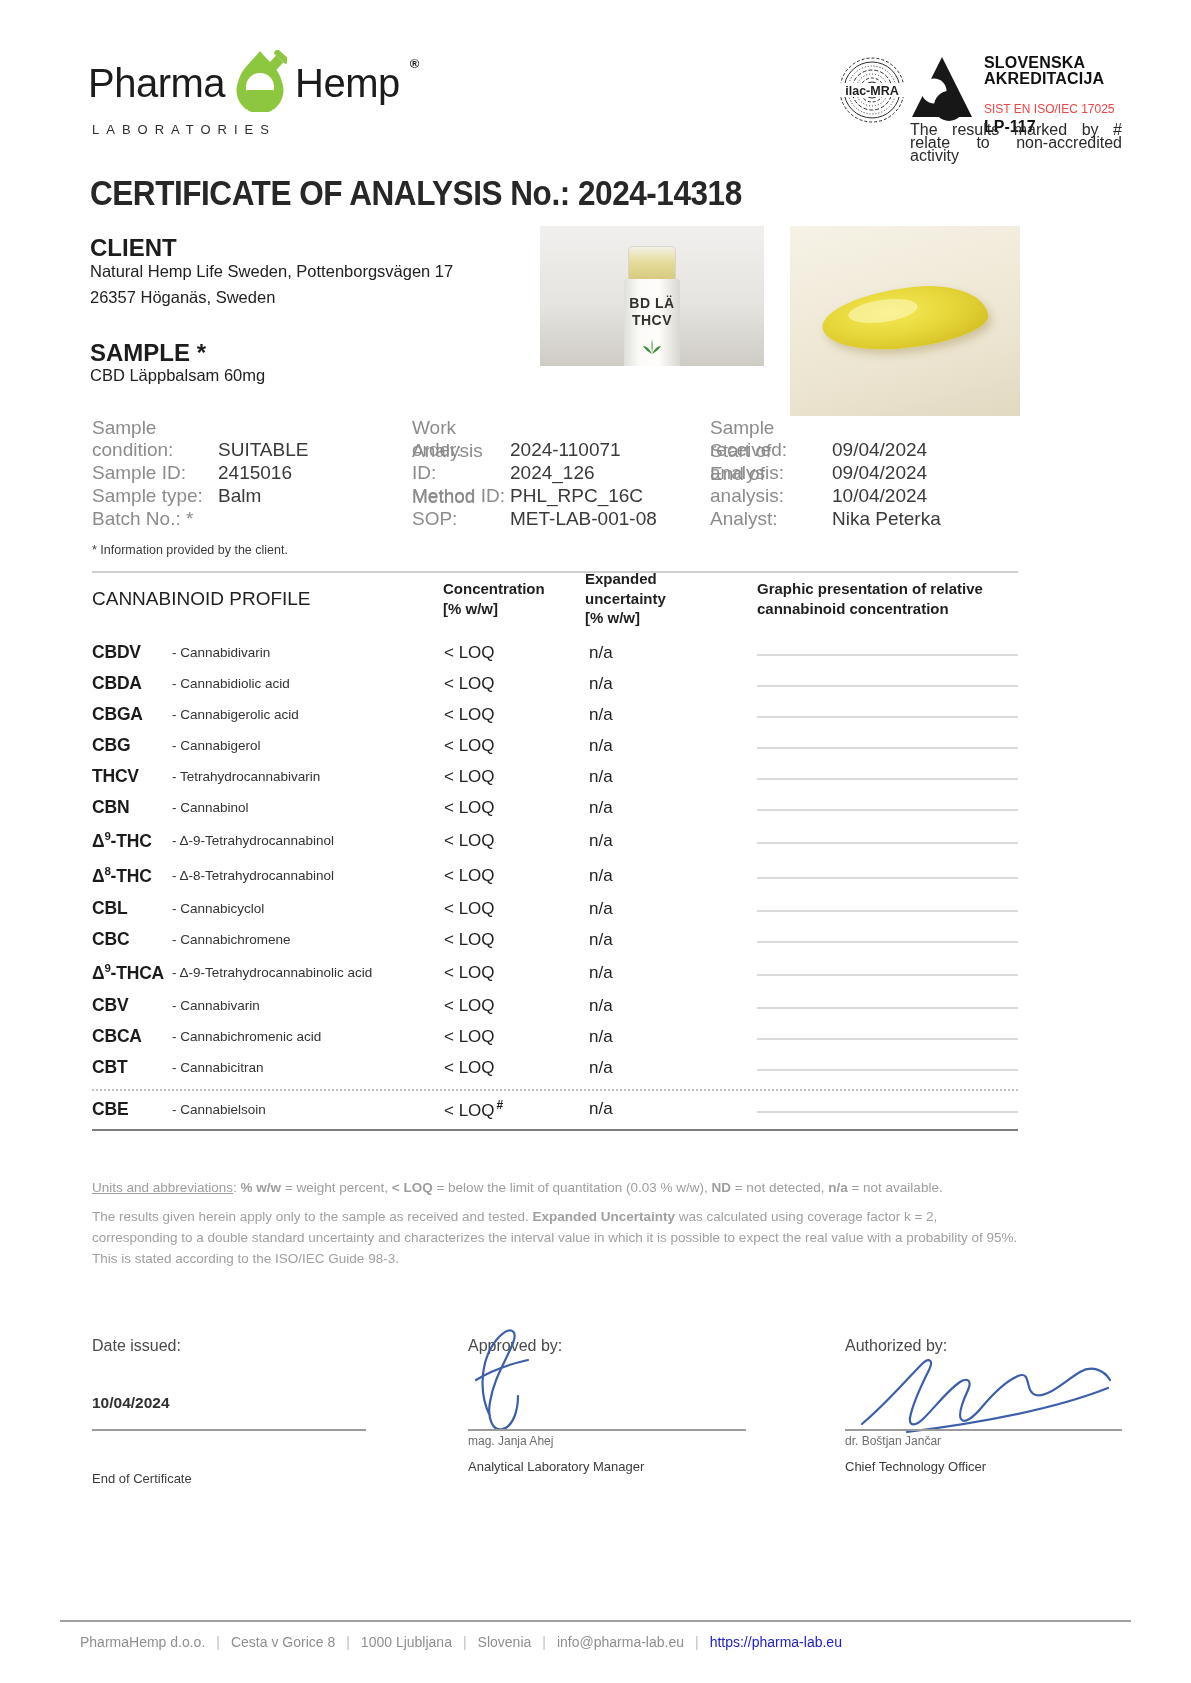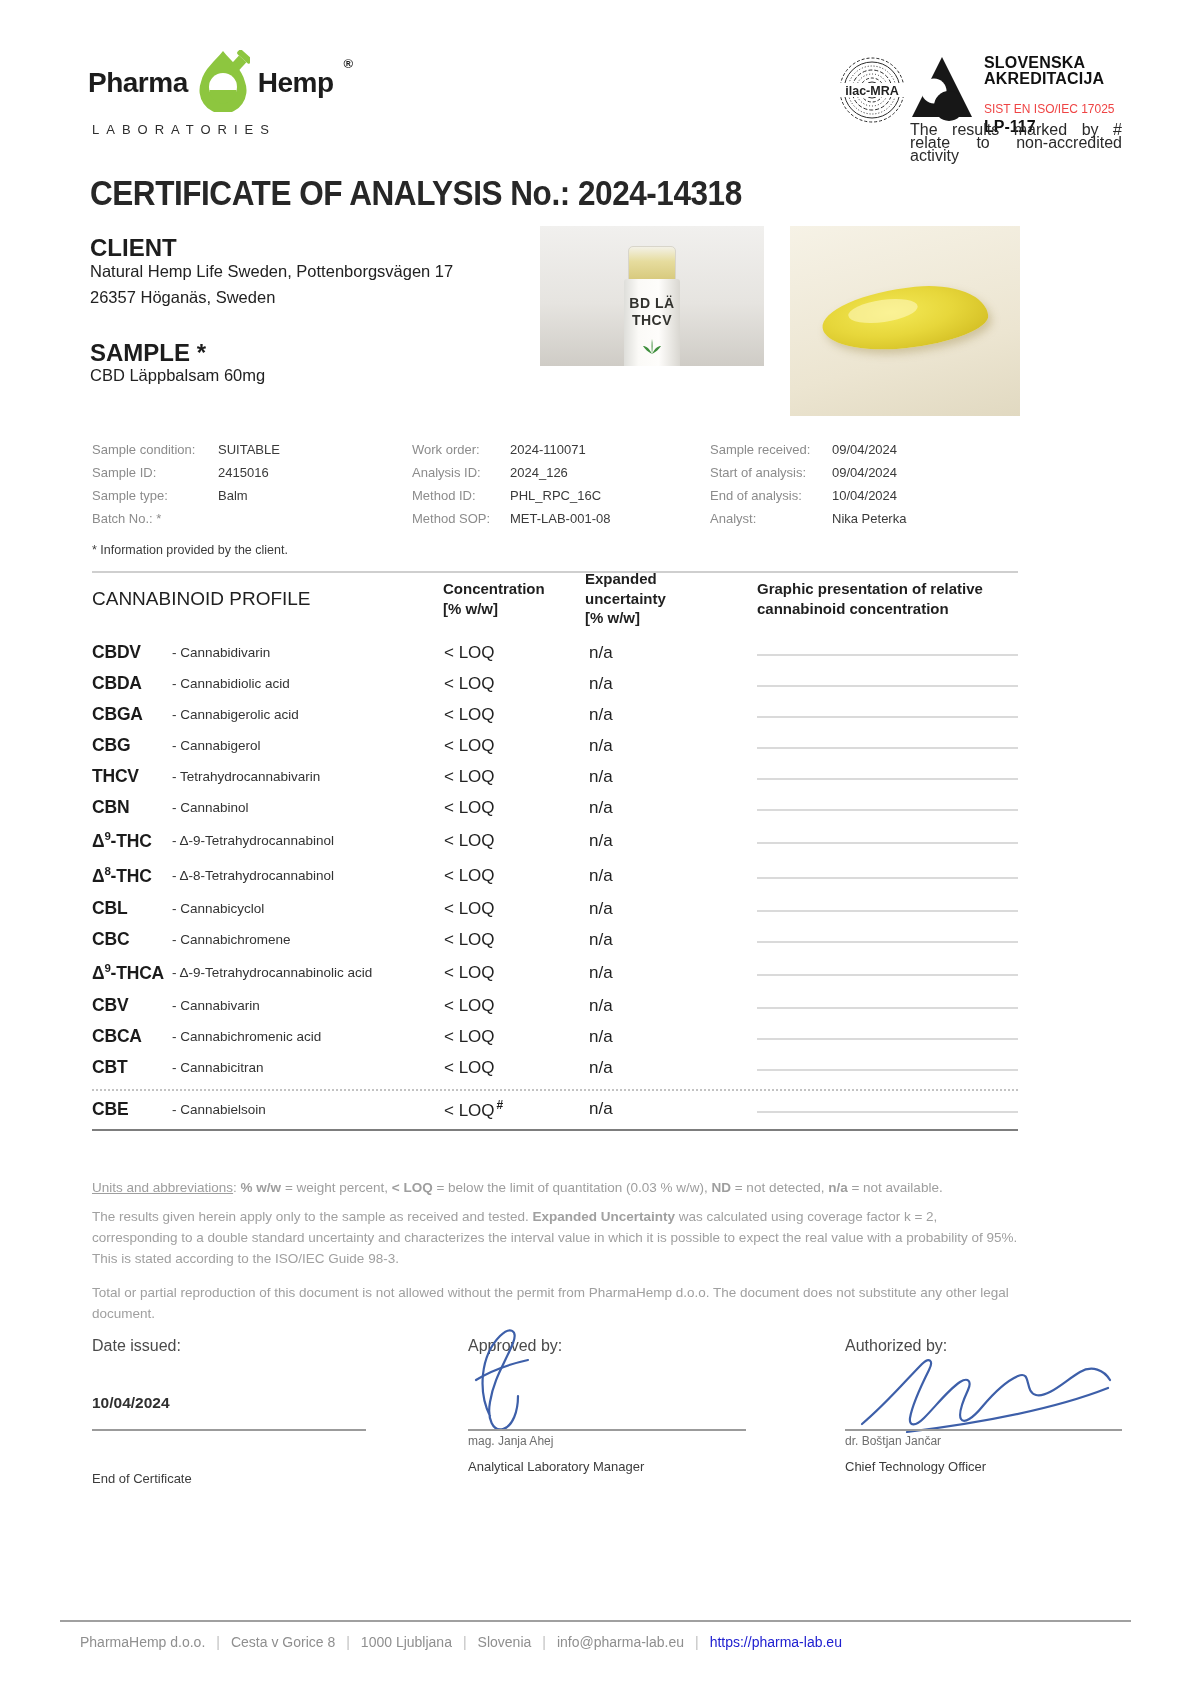--- a/index.html
+++ b/index.html
@@ -6,21 +6,21 @@
     --bar-green:#abd05f; --logo-green:#8dc63f; --link-blue:#2020d0; --sig-blue:#3d5fa9;
   }
   *{box-sizing:border-box}
   body{margin:0;background:#888;font-family:"Liberation Sans","DejaVu Sans",sans-serif}
   .page{position:relative;width:1191px;height:1683px;background:#fff;margin:0 auto;overflow:hidden;color:#222}
   .abs{position:absolute}
 
   
   .logo{left:88px;top:50px;width:300px}
   .logo-row{display:flex;align-items:center;gap:8px}
-  .logo-word{font-size:28px;font-weight:bold;color:#1c1c1c;letter-spacing:-.5px}
+  .logo-word{font-size:40px;font-weight:normal;color:#1c1c1c;letter-spacing:-.5px}
   .logo-reg{font-size:13px;font-weight:bold;color:#1c1c1c;margin-left:2px;align-self:flex-start;margin-top:6px}
   .logo-sub{margin-top:6px;margin-left:4px;font-size:13px;letter-spacing:7px;color:#2e2e2e;font-weight:500}
 
   
   .accred{left:838px;top:55px;width:300px}
   .stamp{position:absolute;left:0;top:1px}
   .sa-tri{position:absolute;left:72px;top:0}
   .accred-text{position:absolute;left:146px;top:0;line-height:16px}
   .accred-org{font-size:16px;font-weight:bold;color:#111;letter-spacing:.2px}
   .accred-std{font-size:12px;color:#ef4444;margin-top:14px}
@@ -49,21 +49,21 @@
   .tl1{top:16px}.tl2{top:33px}
   .tube-leaf{position:absolute;left:19px;top:60px}
   .tube-band{position:absolute;left:0;bottom:9px;width:100%;height:8px;background:#d2cc49}
   .smear{position:absolute;left:32px;top:62px;width:166px;height:60px;transform:rotate(-6deg);border-radius:58% 42% 52% 48%/52% 60% 40% 48%;background:radial-gradient(ellipse at 42% 38%,#f4e956 0%,#e7d73b 45%,#d6c227 78%,#ccb91f 100%);box-shadow:3px 5px 9px rgba(150,130,60,.35)}
   .smear-hl{position:absolute;left:58px;top:74px;width:70px;height:22px;transform:rotate(-8deg);border-radius:50%;background:rgba(255,250,200,.55)}
 
   
   .info-grid{left:92px;top:438px;width:926px;display:flex}
   .info-col{display:flex;flex-direction:column}
   .info-col.c0{width:320px}.info-col.c1{width:298px}.info-col.c2{width:308px}
-  .info-row{display:flex;height:23px;align-items:center;font-size:13px}
+  .info-row{display:flex;height:23px;align-items:flex-end;font-size:19px}
   .info-label{color:#8c8c8c}
   .c0 .info-label{width:126px}.c1 .info-label{width:98px}.c2 .info-label{width:122px}
   .info-value{color:#3a3a3a}
   .footnote{left:92px;top:543px;font-size:12.5px;color:#3c3c3c}
   .hr1{left:92px;top:571px;width:926px;height:2px;background:#cfcfcf}
 
   
   .th-profile{left:92px;top:588px;font-size:19px;font-weight:normal;color:#1f1f1f}
   .th{font-size:15px;font-weight:bold;color:#1f1f1f;line-height:19.5px}
   .th-conc{left:443px;top:579px}
@@ -412,21 +412,20 @@
         <span class="graph">
           <span class="gline"></span>
         </span>
       </div>
       <div class="end-line"></div>
     </div>
 
   <div class="abs units"><span class="lead">Units and abbreviations</span><span><span>: </span><span class="b">% w/w</span><span> = weight percent, </span><span class="b">&lt; LOQ</span><span> = below the limit of quantitation (0.03 % w/w), </span><span class="b">ND</span><span> = not detected, </span><span class="b">n/a</span><span> = not available.</span></span></div>
   <div class="abs legal-wrap">
       <p class="legal"><span>The results given herein apply only to the sample as received and tested. </span><span class="b">Expanded Uncertainty</span><span> was calculated using coverage factor k = 2, corresponding to a double standard uncertainty and characterizes the interval value in which it is possible to expect the real value with a probability of 95%. This is stated according to the ISO/IEC Guide 98-3.</span></p>
-      <p class="legal"><span>Total or partial reproduction of this document is not allowed without the permit from PharmaHemp d.o.o. The document does not substitute any other legal document.</span></p>
     </div>
 
   <div class="abs sig-label lbl-date">Date issued:</div>
   <div class="abs sig-label lbl-appr">Approved by:</div>
   <div class="abs sig-label lbl-auth">Authorized by:</div>
 
   <div class="abs date-val">10/04/2024</div>
 
   <span class="abs sig-appr">
     <svg width="132" height="124" viewBox="0 0 132 124" fill="none" stroke="#3d5fa9" stroke-width="2.2" stroke-linecap="round">

